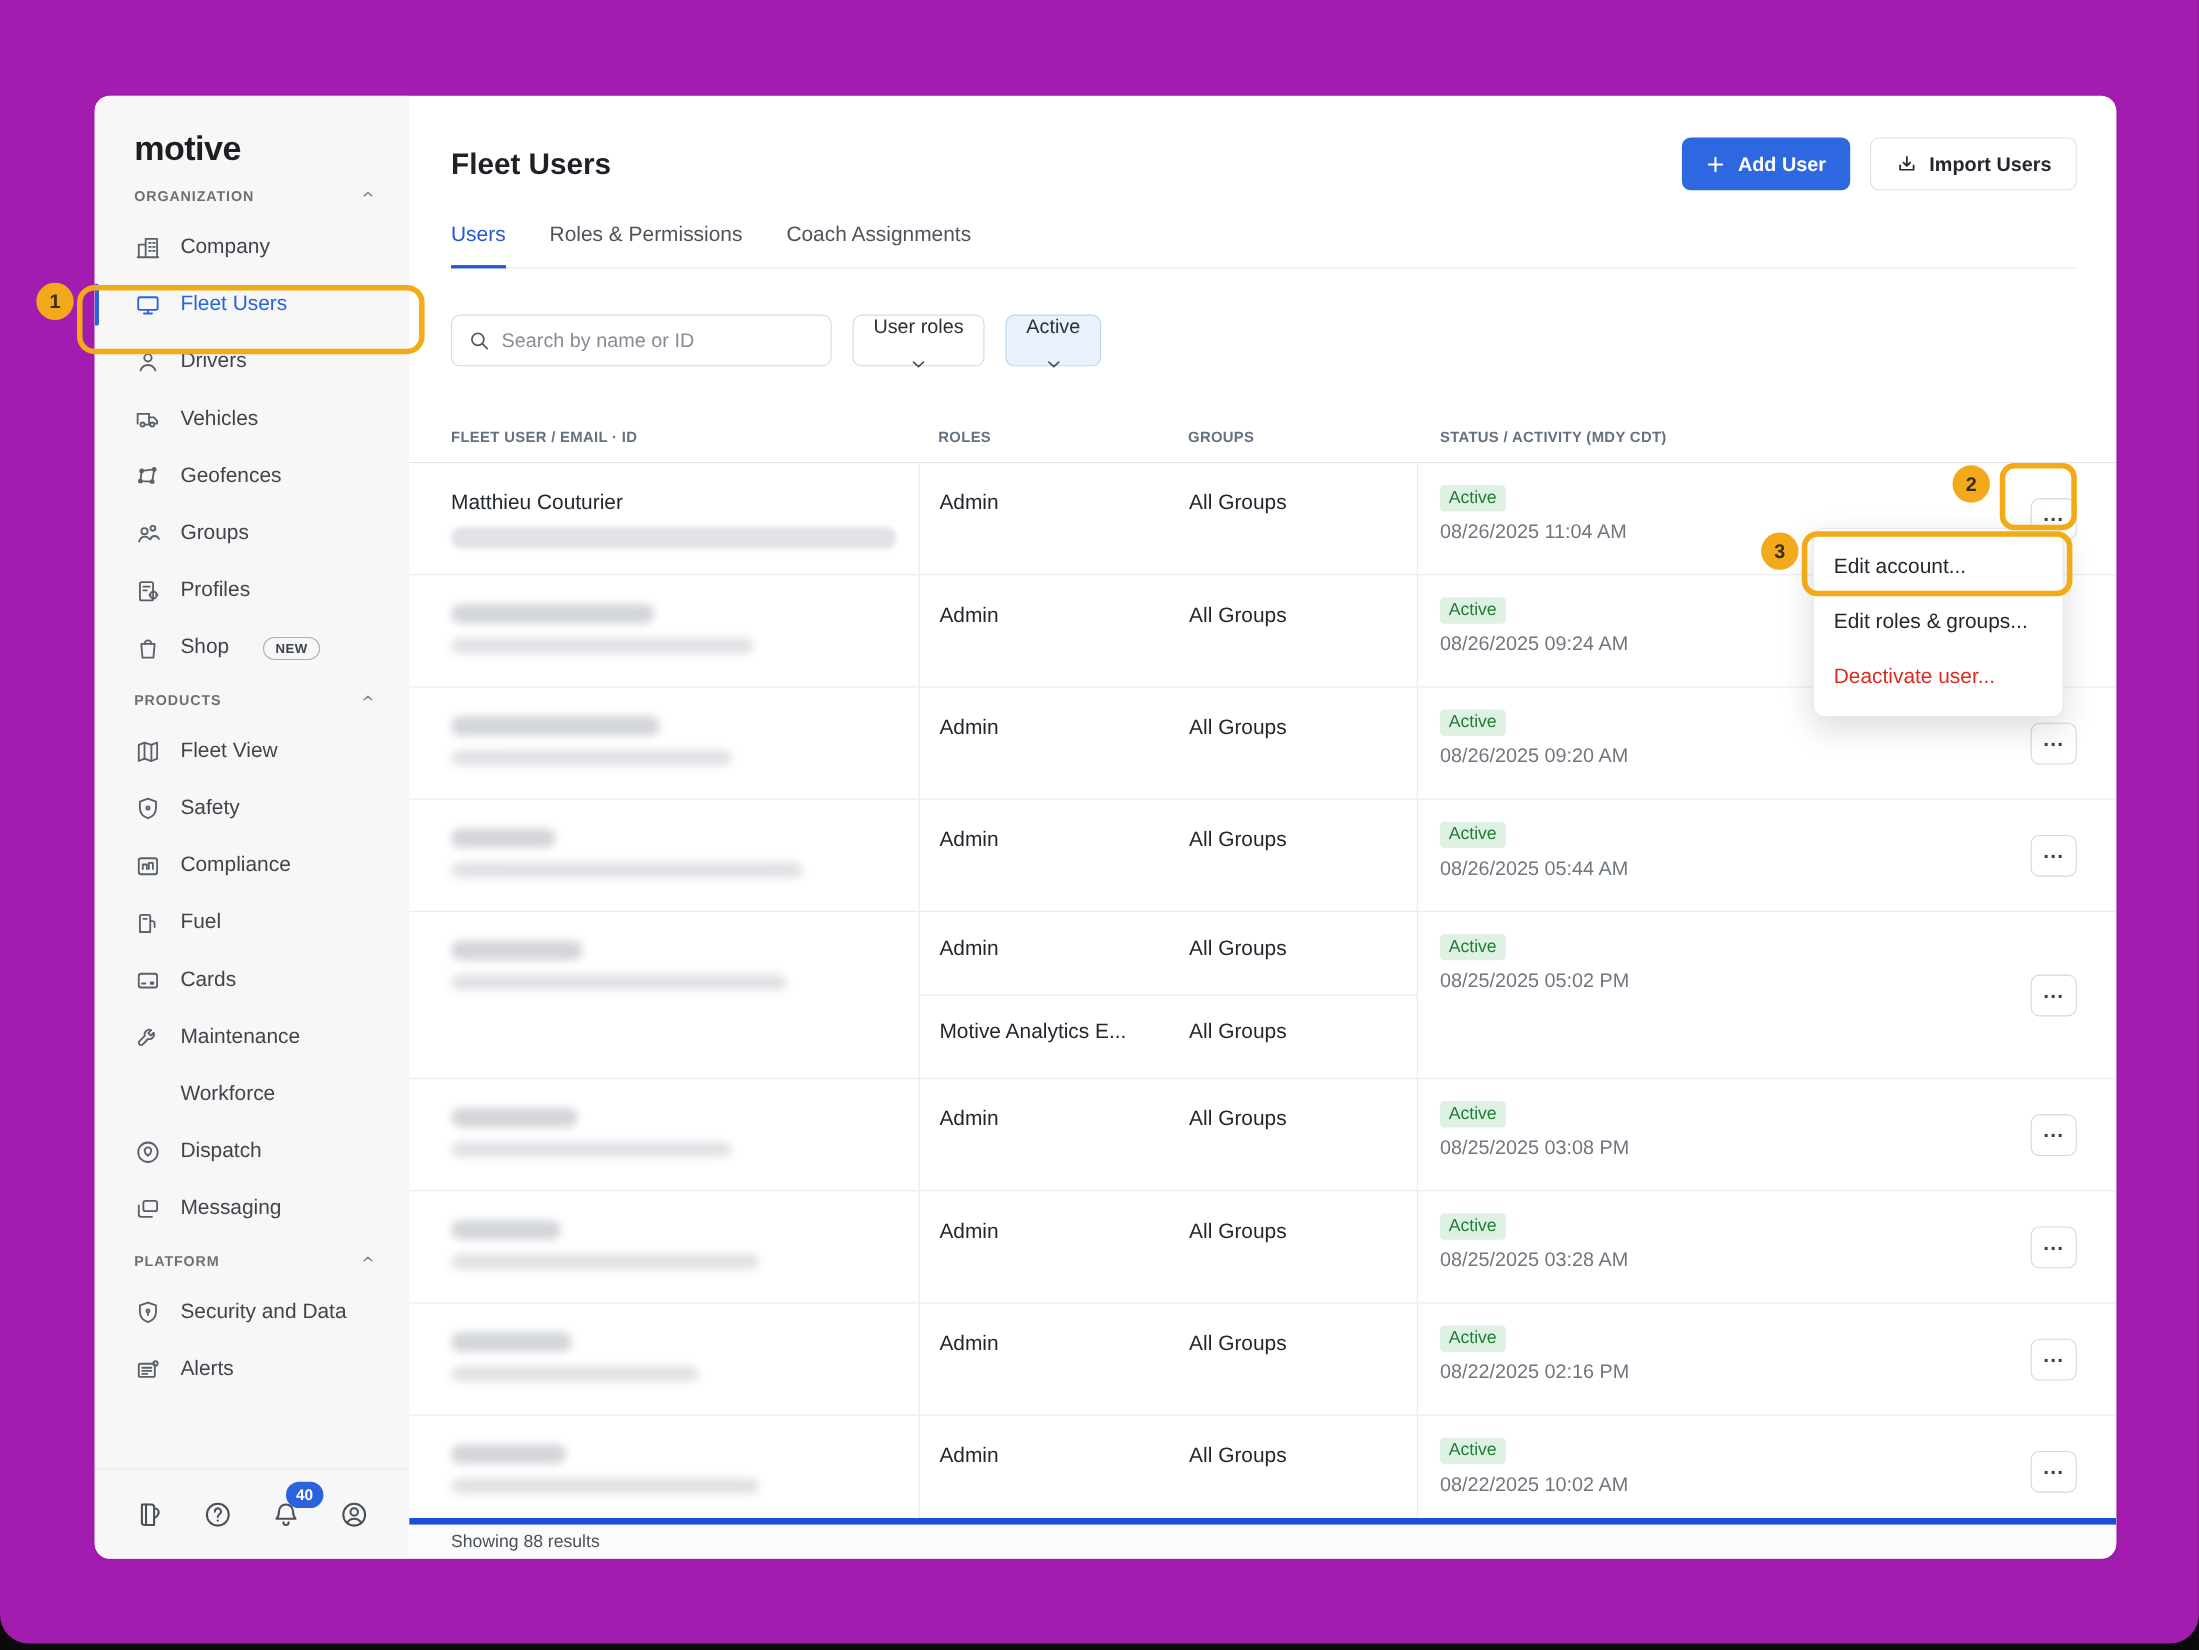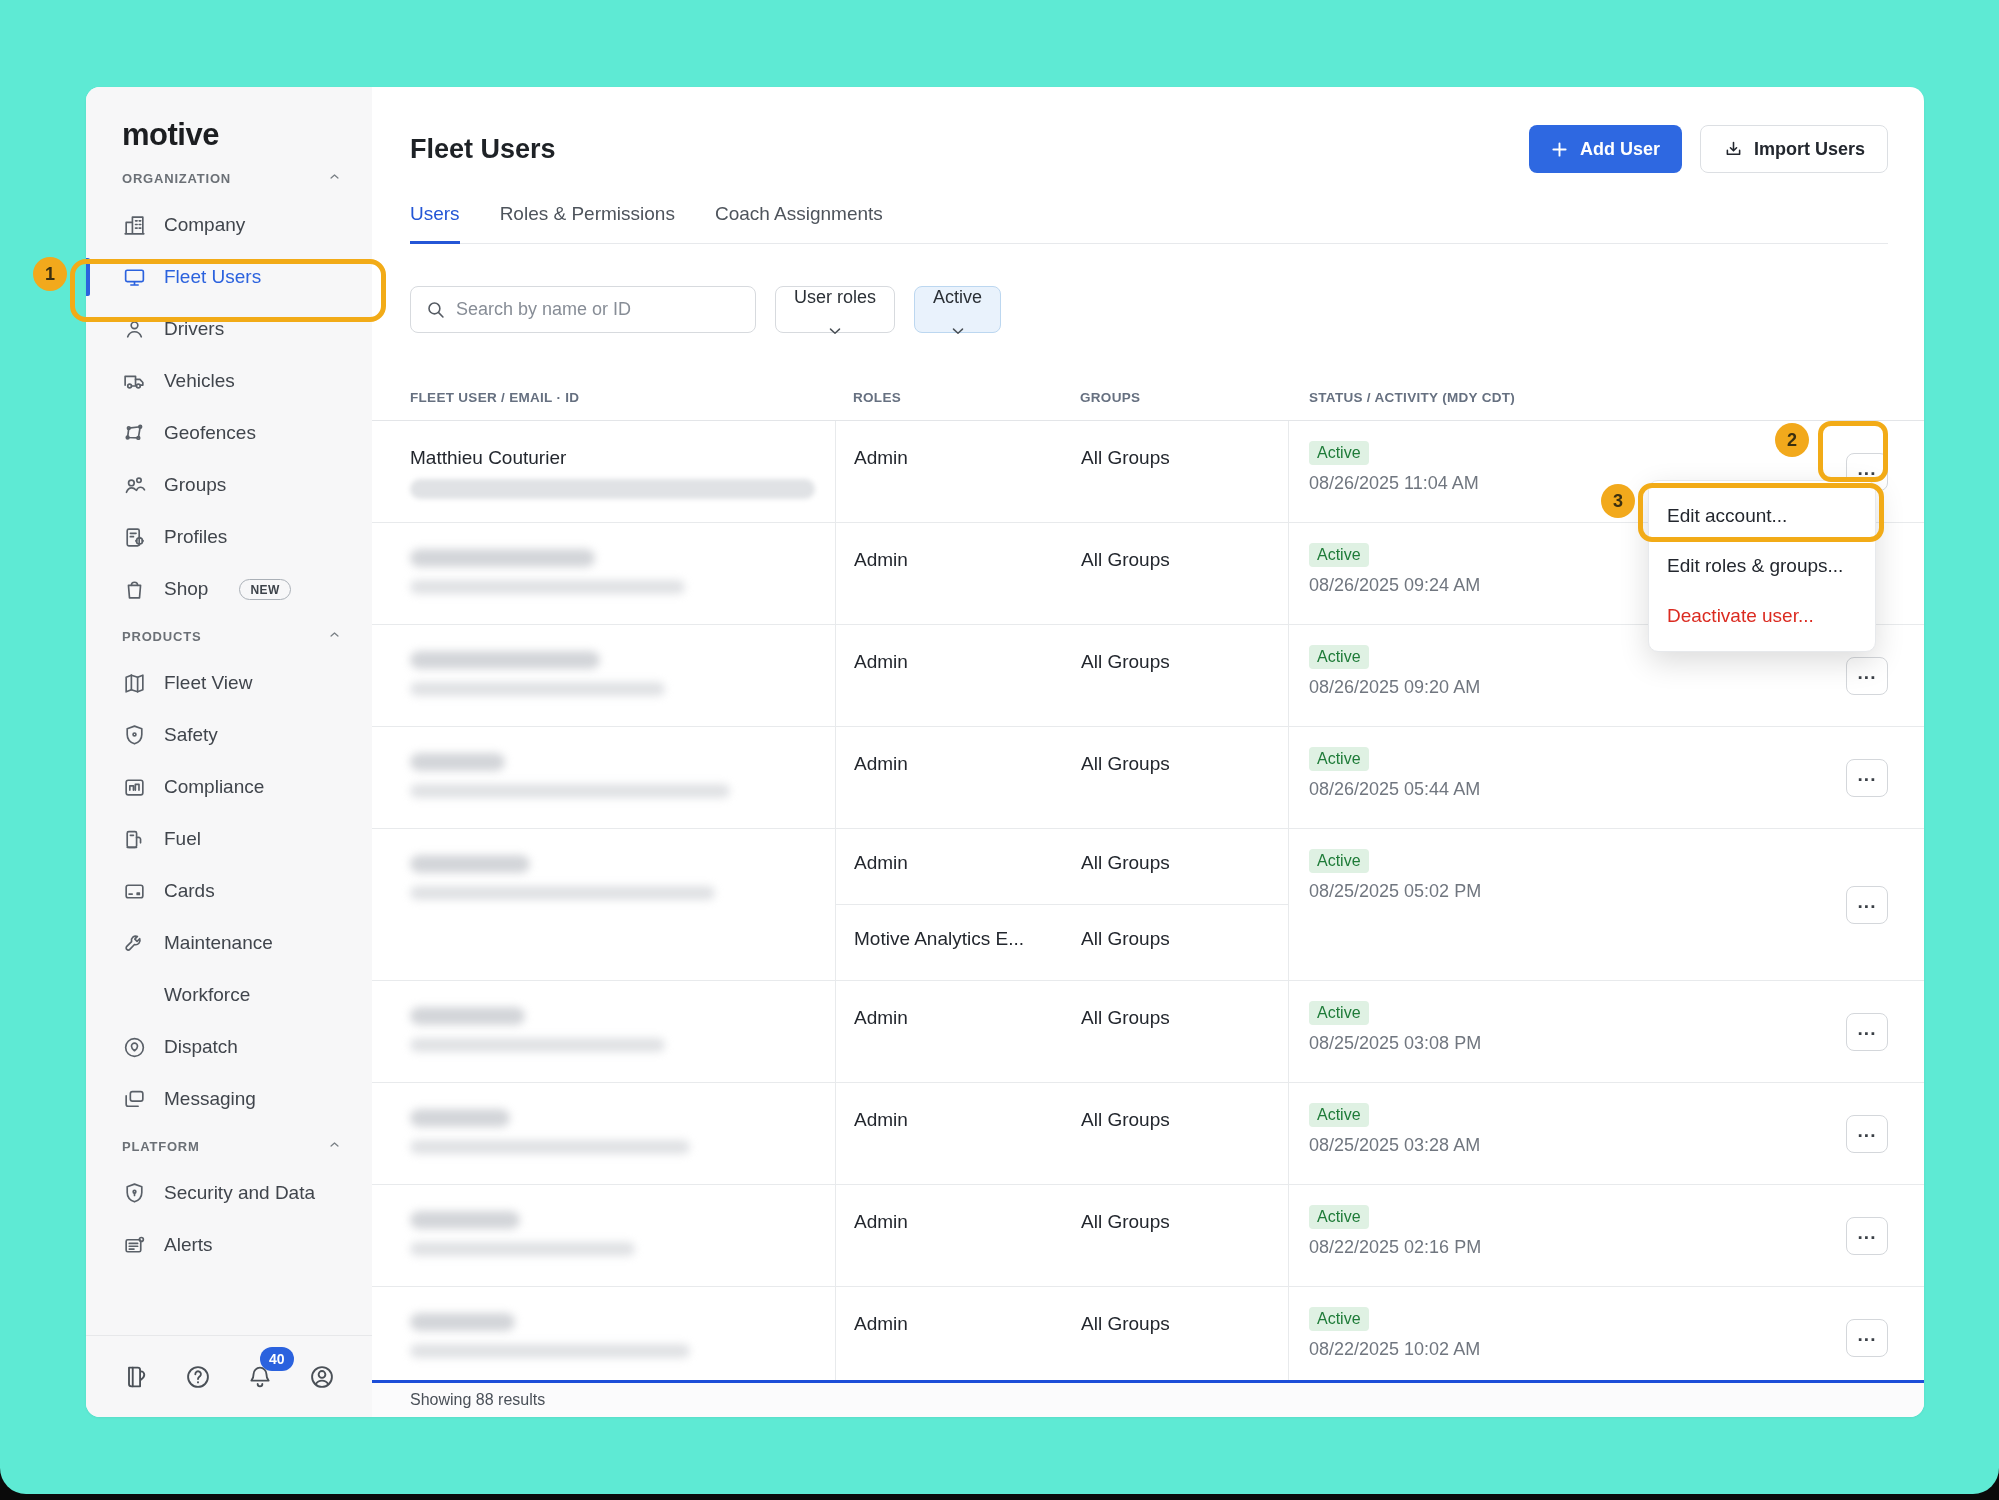--- a/index.html
+++ b/index.html
@@ -1,17 +1,17 @@
 <!DOCTYPE html>
 <html><head>
 <meta charset="utf-8">
 <style>
   * { margin:0; padding:0; box-sizing:border-box; }
   html,body { width:1999px; height:1500px; background:#0a0a0a; font-family:"Liberation Sans",sans-serif; overflow:hidden; }
-  .screen { position:absolute; left:0; top:0; width:1999px; height:1494px; background:#5eead4; border-radius:0 0 26px 26px; }
+  .screen { position:absolute; left:0; top:0; width:1999px; height:1494px; background:#a21caf; border-radius:0 0 26px 26px; }
 
   
   .window { position:absolute; left:86px; top:87px; width:1838px; height:1330px; background:#fff; border-radius:14px; display:flex; overflow:hidden; box-shadow:0 1px 3px rgba(0,0,0,.06); }
 
   
   .sidebar { width:286px; background:#f7f7f8; display:flex; flex-direction:column; flex-shrink:0; }
   .logo { margin:30px 0 2px 36px; font-size:31px; font-weight:800; color:#1c1e21; letter-spacing:-1px; height:38px; font-style:italic; }
   .logo span { font-style:normal; letter-spacing:-0.5px; }
   .side-nav { flex:1; overflow:hidden; }
   .section-header { height:42px; display:flex; align-items:center; justify-content:space-between; padding:0 30px 0 36px; color:#6b7076; font-size:13px; font-weight:700; letter-spacing:.8px; }
@@ -68,21 +68,21 @@
   .rg-line { display:grid; grid-template-columns:245px 1fr; flex:1; }
   .rg-line + .rg-line { border-top:1px solid #e8eaec; }
   .rg-line .role, .rg-line .grp { padding-top:26px; font-size:19px; color:#23272e; }
   .rg-line .role { padding-left:18px; }
   .row.tall .rg-line .role, .row.tall .rg-line .grp { padding-top:23px; }
   .cell-status { padding:20px 0 0 20px; }
   .badge-active { display:inline-block; background:#dff1e3; color:#1e7b38; font-size:16px; padding:3px 8px; border-radius:4px; }
   .activity { margin-top:8px; font-size:18px; color:#70767f; }
   .cell-actions { display:flex; align-items:center; justify-content:flex-end; }
   .dots-btn { width:42px; height:38px; border:1.2px solid #d4d7db; border-radius:8px; background:#fff; color:#3a3f46; font-size:19px; font-weight:700; letter-spacing:1px; display:flex; align-items:center; justify-content:center; cursor:pointer; padding-bottom:6px; }
-  .table-footer { height:37px; border-top:3px solid #1d4ed8; background:#fbfbfc; display:flex; align-items:center; padding-left:38px; font-size:16px; color:#4a5058; flex-shrink:0; }
+  .table-footer { height:37px; border-top:6px solid #1d4ed8; background:#fbfbfc; display:flex; align-items:center; padding-left:38px; font-size:16px; color:#4a5058; flex-shrink:0; }
 
   
   .callout-circle { position:absolute; width:34px; height:34px; border-radius:50%; background:#f2a91c; color:#3a2f10; font-size:18px; font-weight:700; display:flex; align-items:center; justify-content:center; z-index:70; }
   .hl-ring { position:absolute; border:5px solid #f2ab17; border-radius:16px; z-index:60; pointer-events:none; }
   #ring-fleet-users { left:70px; top:259px; width:316px; height:63px; }
   #callout-1 { left:33px; top:257px; }
   #ring-dots { left:1818px; top:421px; width:70px; height:61px; border-radius:13px; }
   #callout-2 { left:1775px; top:423px; }
   #ring-edit-account { left:1638px; top:483px; width:246px; height:59px; border-radius:14px; z-index:66; }
   #callout-3 { left:1601px; top:484px; }

